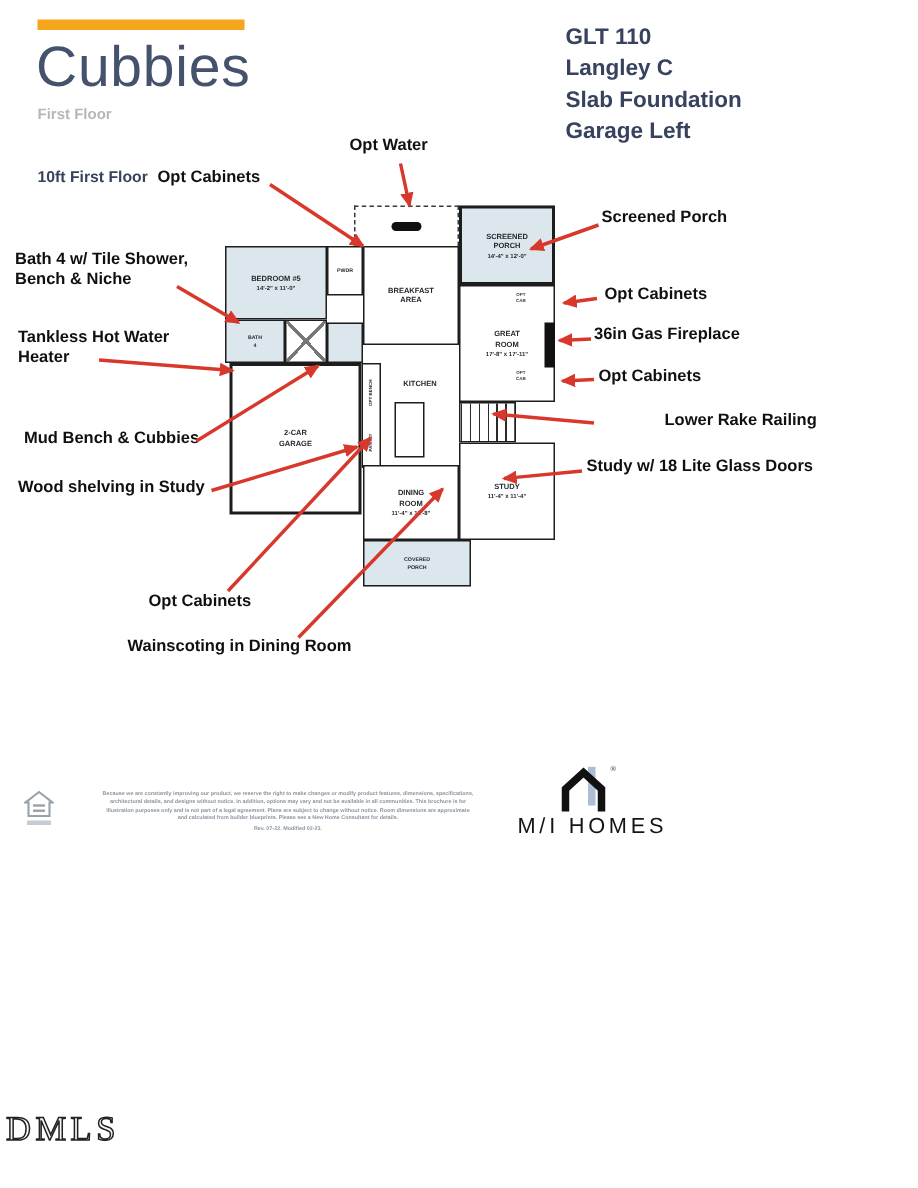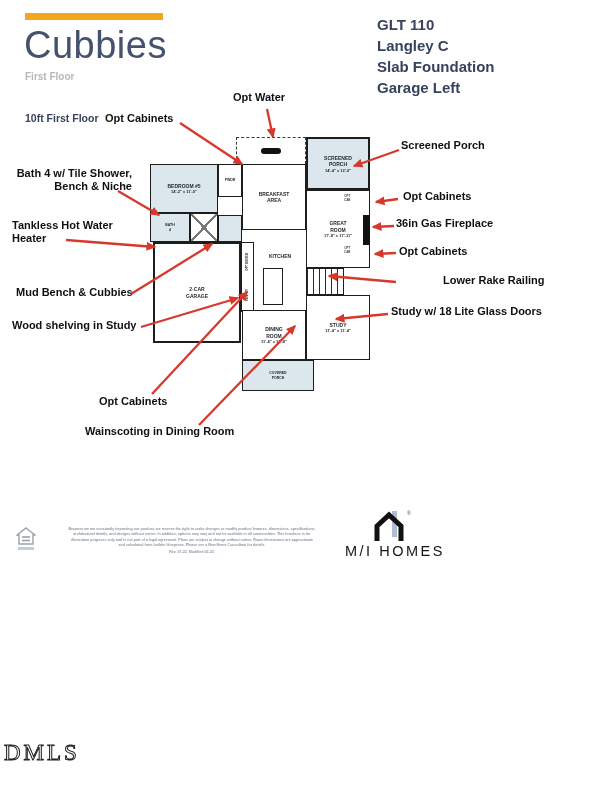--- a/index.html
+++ b/index.html
@@ -10,21 +10,21 @@
   .accent-bar{position:absolute;left:25px;top:13px;width:138px;height:7px;background:#f4a71d;}
   .title{position:absolute;left:24px;top:24px;font-size:38px;font-weight:400;color:#45526d;letter-spacing:.5px;}
   .floor-label{position:absolute;left:25px;top:71px;font-size:10px;font-weight:700;color:#b7b7b7;}
   .ceiling-label{position:absolute;left:25px;top:84px;font-size:10.5px;font-weight:700;color:#36425e;margin-top:28px;}
   .spec{position:absolute;left:377px;top:14px;font-size:15px;font-weight:700;color:#36425e;line-height:21px;}
 
   
   .ann{position:absolute;font-size:11px;font-weight:700;color:#101010;line-height:1.18;white-space:pre-line;}
   #ann-opt-patio{left:233px;top:91px;}
   #ann-opt-cab-tl{left:105px;top:112px;}
-  #ann-bath4{left:10px;top:167px;width:122px;text-align:right;}
+  #ann-bath4{left:10px;top:167px;width:122px;}
   #ann-tankless{left:12px;top:219px;width:112px;}
   #ann-mud{left:16px;top:286px;}
   #ann-pantry{left:12px;top:319px;}
   #ann-opt-cab-b{left:99px;top:395px;}
   #ann-wainscot{left:85px;top:425px;}
   #ann-sporch{left:401px;top:139px;}
   #ann-opt-cab-r1{left:403px;top:190px;}
   #ann-fireplace{left:396px;top:217px;}
   #ann-opt-cab-r2{left:399px;top:245px;}
   #ann-rake{left:399px;top:274px;margin-left:44px;}

